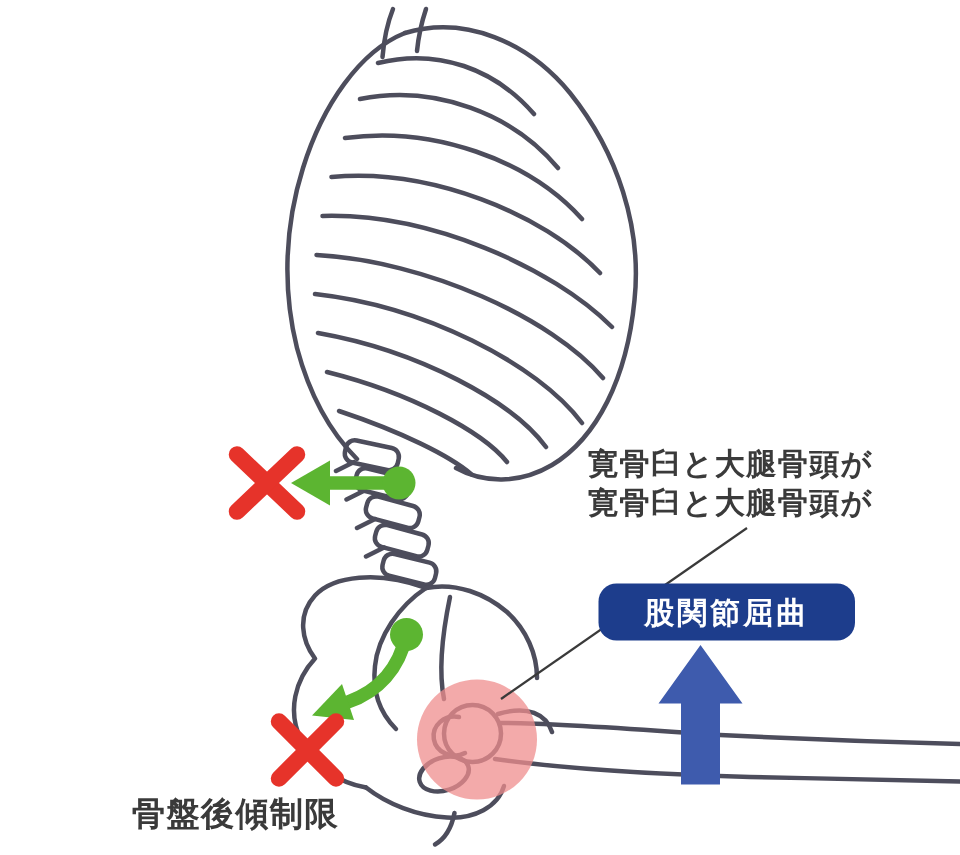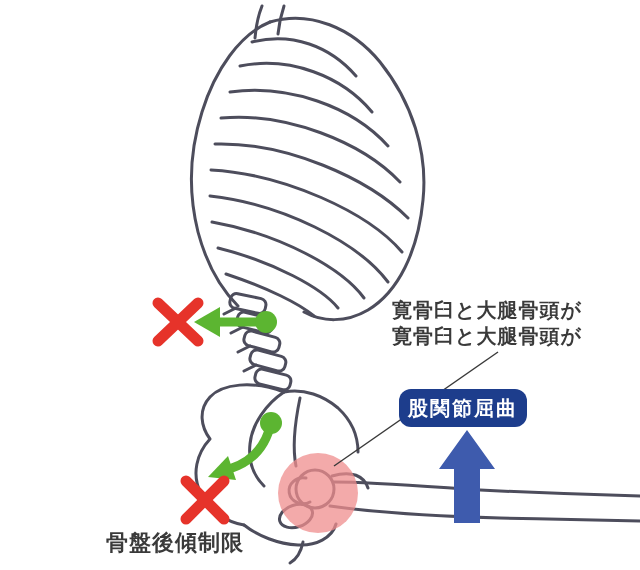--- a/index.html
+++ b/index.html
@@ -13,34 +13,34 @@
   .stage svg{position:absolute;left:0;top:0;}
   .label{
     position:absolute;
     color:#3a3a3a;
     font-weight:bold;
     font-size:22px;
     letter-spacing:1px;
     white-space:nowrap;
   }
   .label-lumbar{left:42px;top:261px;}
-  .label-pelvic{left:106px;top:528px;text-align:center;}
+  .label-pelvic{left:88px;top:528px;text-align:center;}
   .pain-note{
     position:absolute;
     left:392px;top:297px;width:238px;
     color:#3a3a3a;
     font-weight:bold;
     font-size:20px;
     line-height:26px;
     letter-spacing:1px;
   }
   .pain-note span{display:block;}
   .badge{
     position:absolute;
-    left:399px;top:389px;width:128px;height:38px;
+    left:399px;top:389px;width:171px;height:38px;
     background:#1d3d8c;
     border-radius:12px;
     display:flex;align-items:center;justify-content:center;
     color:#ffffff;
     font-weight:bold;
     font-size:20px;
     letter-spacing:2px;
   }
 </style>
 </head>

